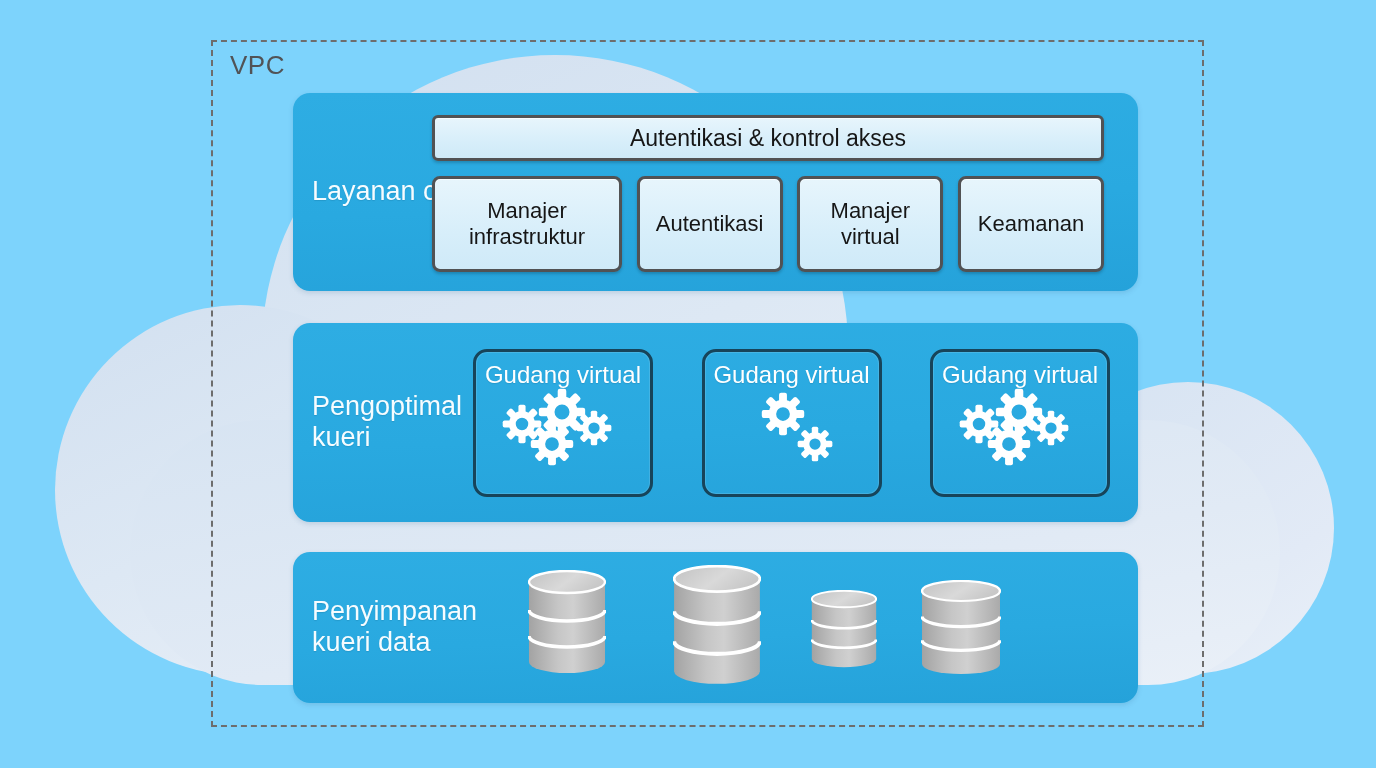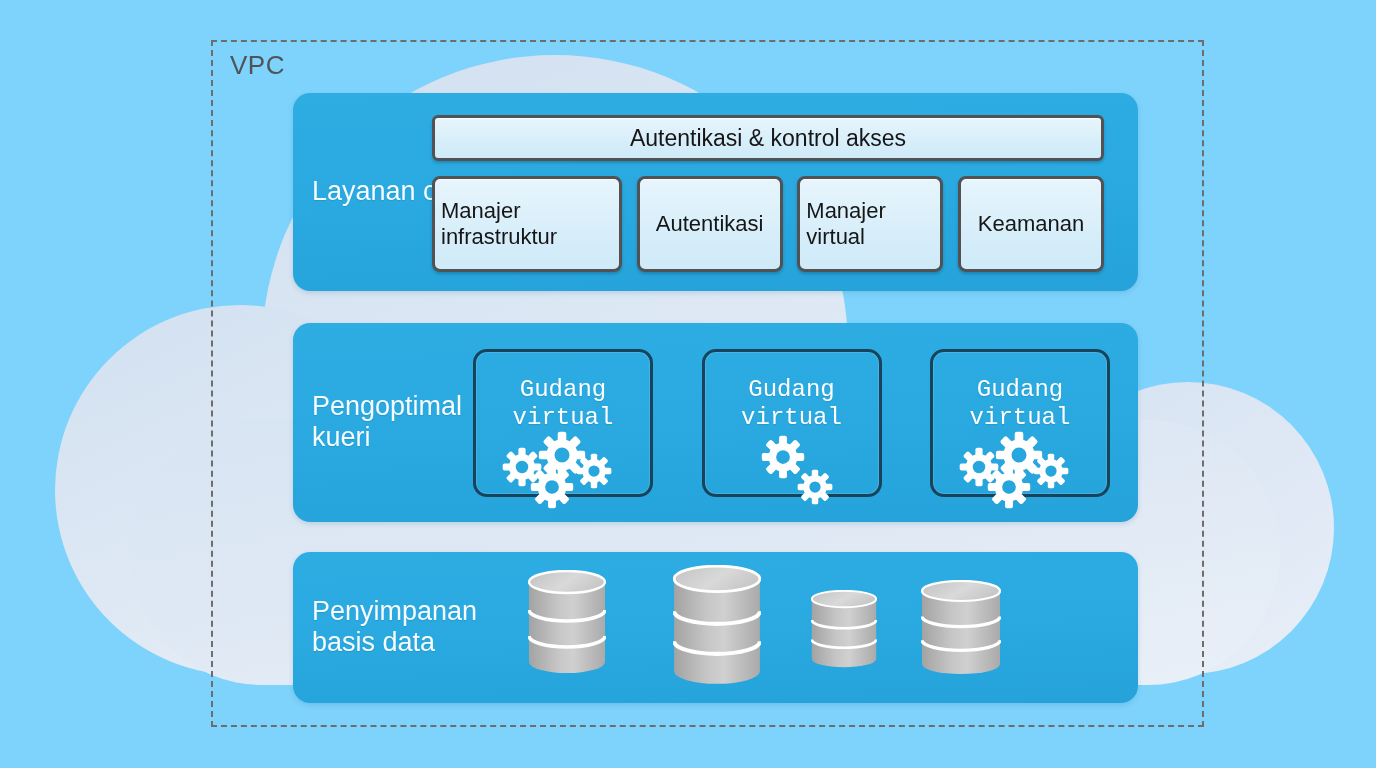--- a/index.html
+++ b/index.html
@@ -29,35 +29,35 @@
   .panel.p-cloudsvc{top:93px;height:198px;}
   .panel.p-query{top:323px;height:199px;}
   .panel.p-storage{top:552px;height:151px;}
   .panel-label{position:absolute;left:19px;top:50%;transform:translateY(-50%);
     width:190px;color:#f6fcff;font-size:27px;line-height:1.17;
     text-shadow:0 1px 1px rgba(0,60,90,.15);}
   
   .lightbox{
     background:linear-gradient(180deg,#e7f5fc 0%,#d7eefa 60%,#cfeaf8 100%);
     border:3px solid #515254;border-radius:6px;box-sizing:border-box;
-    display:flex;align-items:center;justify-content:center;text-align:left;
+    display:flex;align-items:center;justify-content:center;text-align:center;
     color:#161616;box-shadow:0 2px 3px rgba(0,40,60,.25), inset 0 1px 0 rgba(255,255,255,.65);
   }
   .auth-box{position:absolute;left:139px;top:22px;width:672px;height:46px;font-size:23px;}
   .sub-row{position:absolute;left:139px;top:83px;width:672px;height:96px;
     display:flex;justify-content:space-between;}
   .sub-box{height:96px;font-size:22px;line-height:1.18;border-radius:8px;padding:0 6px;}
   .sub-box.w-lg{width:190px;}
   .sub-box.w-sm{width:146px;}
   
   .wh-row{position:absolute;left:180px;top:26px;width:637px;height:146px;
     display:flex;justify-content:space-between;}
   .wh-box{width:180px;height:148px;box-sizing:border-box;
-    border:3px solid #17445a;border-radius:14px;padding-top:24px;
-    box-shadow:inset 0 0 0 1px rgba(255,255,255,.12);font-family:Liberation Mono, monospace;}
+    border:3px solid #17445a;border-radius:14px;padding-top:9px;
+    box-shadow:inset 0 0 0 1px rgba(255,255,255,.12);}
   .wh-label{text-align:center;color:#fff;font-size:24px;line-height:1.16;
     text-shadow:0 1px 1px rgba(0,60,90,.15);}
   .gears{position:relative;height:80px;margin-top:1px;}
   .gear{position:absolute;}
   
   .db{position:absolute;}
   .hidden-defs{position:absolute;width:0;height:0;overflow:hidden;}
 </style>
 </head>
 <body>
@@ -168,21 +168,21 @@
           <svg class="gear" style="left:100px;top:20px" width="36" height="36">
               <use href="#gear"></use>
             </svg>
         </div>
       </div>
 
     </div>
   </div>
 
   <div class="panel p-storage">
-    <div class="panel-label">Penyimpanan basis data</div>
+    <div class="panel-label">Penyimpanan kueri data</div>
     <svg class="db" style="left:235px;top:18px" width="78" height="104">
         <use href="#cylinder"></use>
       </svg>
     <svg class="db" style="left:380px;top:13px" width="88" height="120">
         <use href="#cylinder"></use>
       </svg>
     <svg class="db" style="left:518px;top:38px" width="66" height="78">
         <use href="#cylinder"></use>
       </svg>
     <svg class="db" style="left:628px;top:28px" width="80" height="95">

